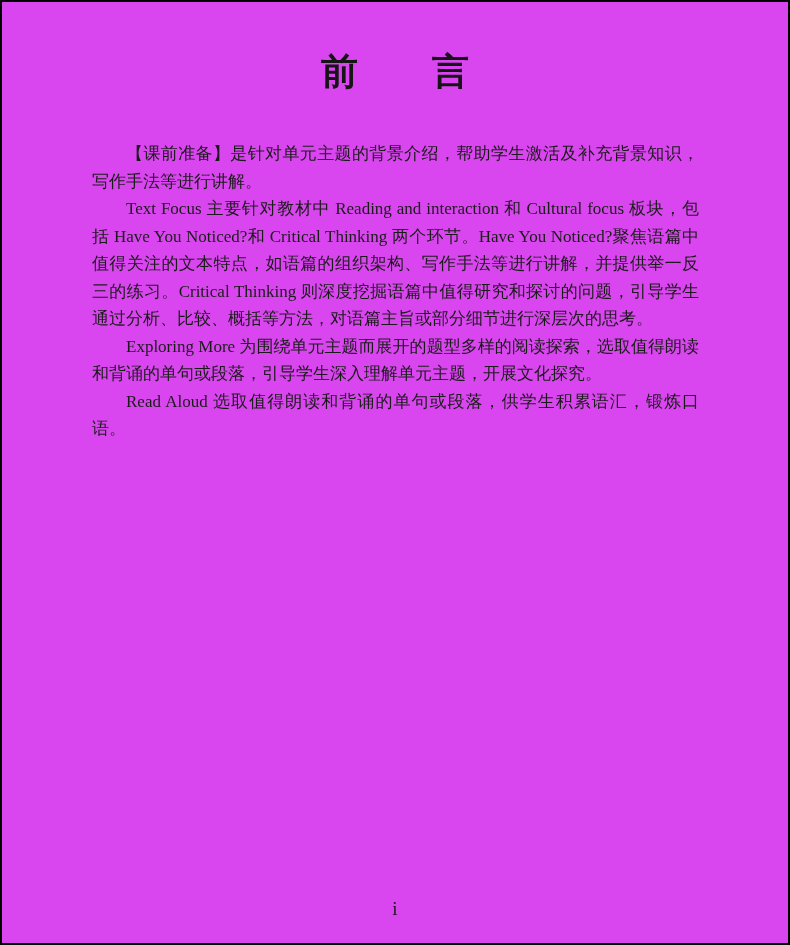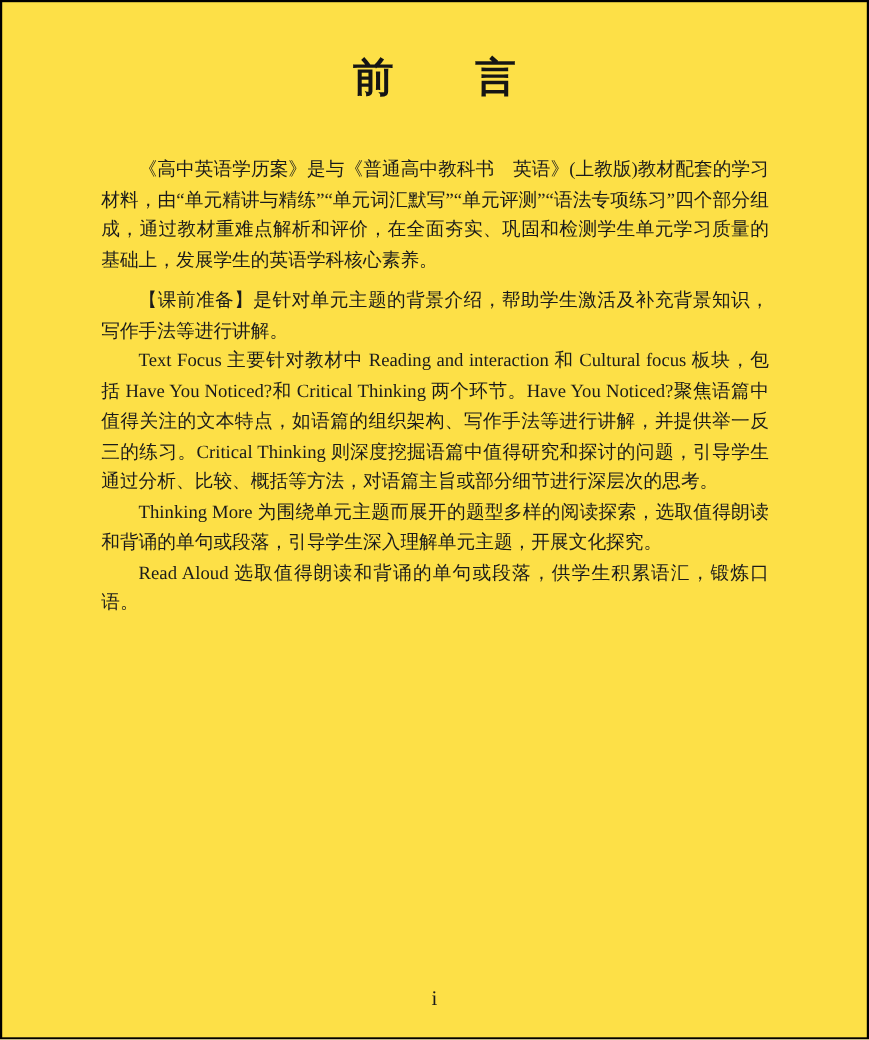--- a/index.html
+++ b/index.html
@@ -6,21 +6,21 @@
     margin: 0;
     padding: 0;
     background: #ffffff;
   }
   .page {
     position: relative;
     width: 790px;
     height: 945px;
     box-sizing: border-box;
     border: 2px solid #000000;
-    background: #fde047;
+    background: #d946ef;
     color: #1b1b1b;
     font-family: "Liberation Serif", "DejaVu Serif", serif;
     overflow: hidden;
   }
   .title {
     position: absolute;
     top: 48px;
     left: 0;
     width: 100%;
     margin: 0;
@@ -62,20 +62,19 @@
     line-height: 22px;
     color: #1b1b1b;
   }
 </style>
 </head>
 <body>
 
 <div class="page">
   <h1 class="title">前　　言</h1>
   <div class="body-block">
-      <p class="para gap-after"><span>《高中英语学历案》是与《普通高中教科书　英语》(上教版)教材配套的学习材料，由“单元精讲与精练”“单元词汇默写”“单元评测”“语法专项练习”四个部分组成，通过教材重难点解析和评价，在全面夯实、巩固和检测学生单元学习质量的基础上，发展学生的英语学科核心素养。</span></p>
       <p class="para"><span>【课前准备】是针对单元主题的背景介绍，帮助学生激活及补充背景知识，写作手法等进行讲解。</span></p>
       <p class="para"><span class="run-bold">Text Focus</span><span> 主要针对教材中 Reading and interaction 和 Cultural focus 板块，包括 Have You Noticed?和 Critical Thinking 两个环节。Have You Noticed?聚焦语篇中值得关注的文本特点，如语篇的组织架构、写作手法等进行讲解，并提供举一反三的练习。Critical Thinking 则深度挖掘语篇中值得研究和探讨的问题，引导学生通过分析、比较、概括等方法，对语篇主旨或部分细节进行深层次的思考。</span></p>
-      <p class="para"><span class="run-bold">Thinking More</span><span> 为围绕单元主题而展开的题型多样的阅读探索，选取值得朗读和背诵的单句或段落，引导学生深入理解单元主题，开展文化探究。</span></p>
+      <p class="para"><span class="run-bold">Exploring More</span><span> 为围绕单元主题而展开的题型多样的阅读探索，选取值得朗读和背诵的单句或段落，引导学生深入理解单元主题，开展文化探究。</span></p>
       <p class="para"><span class="run-bold">Read Aloud</span><span> 选取值得朗读和背诵的单句或段落，供学生积累语汇，锻炼口语。</span></p>
     </div>
   <div class="page-number">i</div>
 </div>
 
 </body></html>

